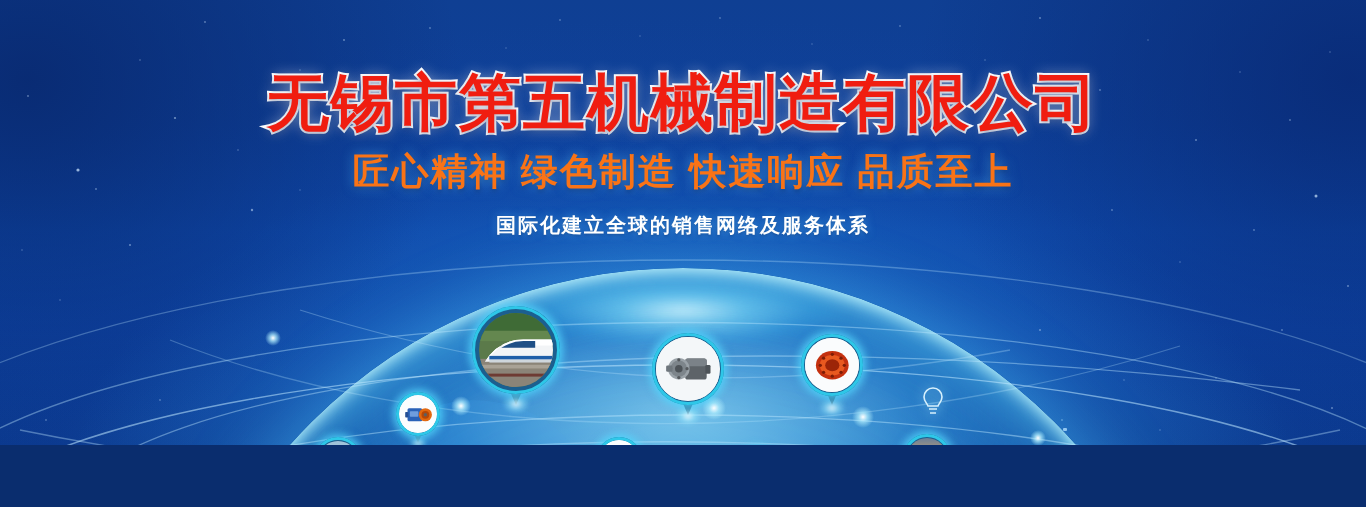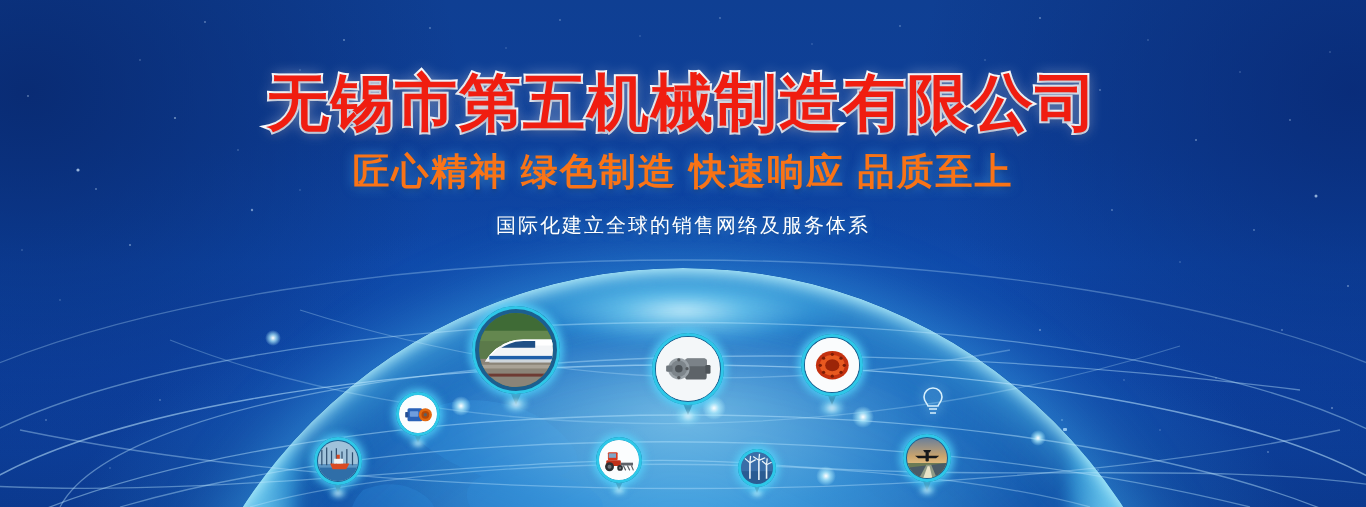--- a/index.html
+++ b/index.html
@@ -7,21 +7,21 @@
     padding: 0;
     background: #0a2d6e;
   }
   body {
     font-family: "Liberation Sans", "DejaVu Sans", sans-serif;
   }
 
   #banner {
     position: relative;
     width: 1366px;
-    height: 507px;
+    height: 445px;
     overflow: hidden;
     background: #0d3b8f;
   }
 
   
   .sky {
     position: absolute;
     inset: 0;
     background:
       radial-gradient(ellipse 900px 520px at 50% 108%, rgba(90,200,255,0.55) 0%, rgba(40,140,230,0.25) 38%, rgba(13,60,150,0.0) 68%),
@@ -152,21 +152,21 @@
     margin: 12px 0 0 0;
     font-size: 37px;
     font-weight: bold;
     color: #f97316;
     letter-spacing: 2px;
     text-shadow: 0 0 12px rgba(90,190,255,0.65), 0 2px 5px rgba(0,25,80,0.55);
   }
   .tagline {
     margin: 15px 0 0 0;
     font-size: 20px;
-    font-weight: normal;
+    font-weight: bold;
     color: #ffffff;
     letter-spacing: 2px;
     text-shadow: 0 0 9px rgba(90,190,255,0.6), 0 1px 3px rgba(0,25,80,0.5);
   }
 
   
   .pin {
     position: absolute;
   }
   .pin .pin-shape {

